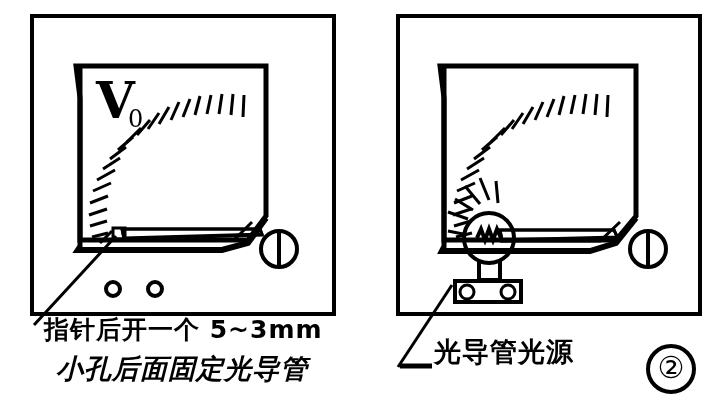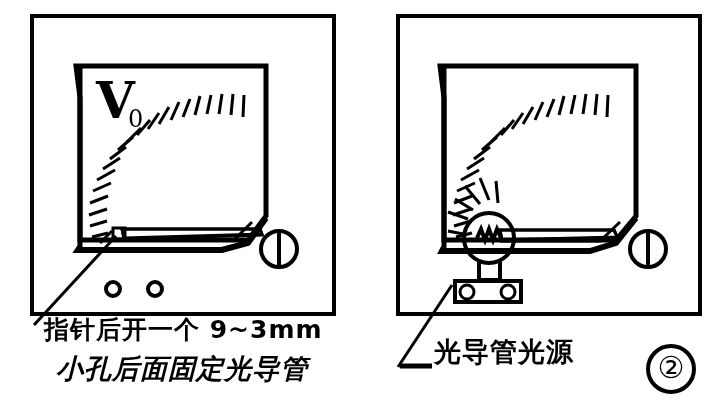--- a/index.html
+++ b/index.html
@@ -212,21 +212,21 @@
 
       <circle cx="648" cy="249" r="18" class="ink" stroke-width="4"></circle>
       <line x1="648" y1="233" x2="648" y2="265" class="ink" stroke-width="4"></line>
 
       <path d="M 452 285 L 398 367" class="ink" stroke-width="3"></path>
       <path d="M 400 366 L 432 366" class="ink" stroke-width="5"></path>
     </g>
 
   </svg>
 
-  <div class="cjk-text" id="caption-left-line1">指针后开一个 9~3mm</div>
+  <div class="cjk-text" id="caption-left-line1">指针后开一个 5~3mm</div>
 
   <div class="cjk-text" id="caption-left-line2">小孔后面固定光导管</div>
 
   <div class="cjk-text" id="caption-right-line1">光导管光源</div>
 
   <div id="figure-number">
     <div class="circle-num">②</div>
   </div>
 
 </div>

